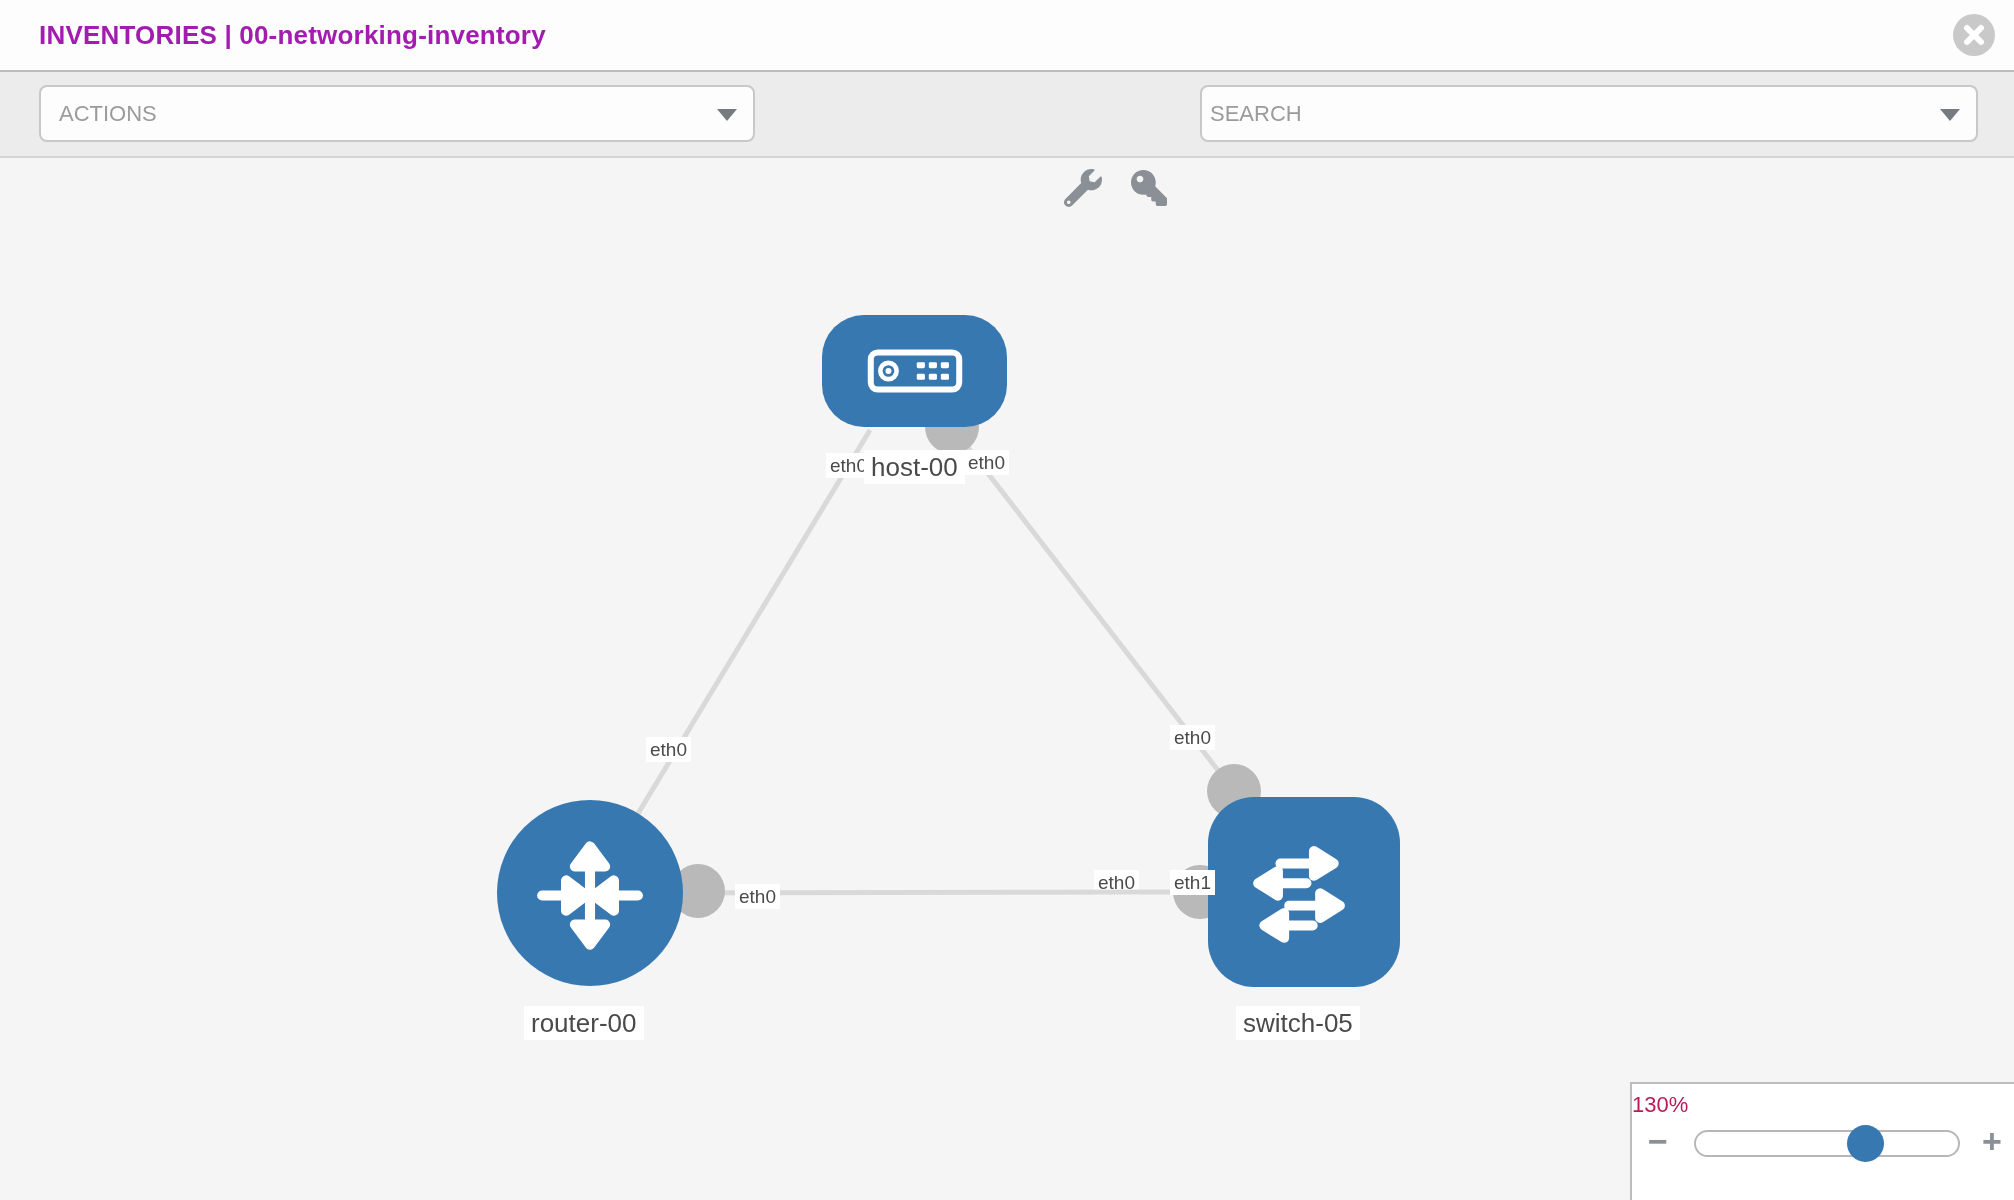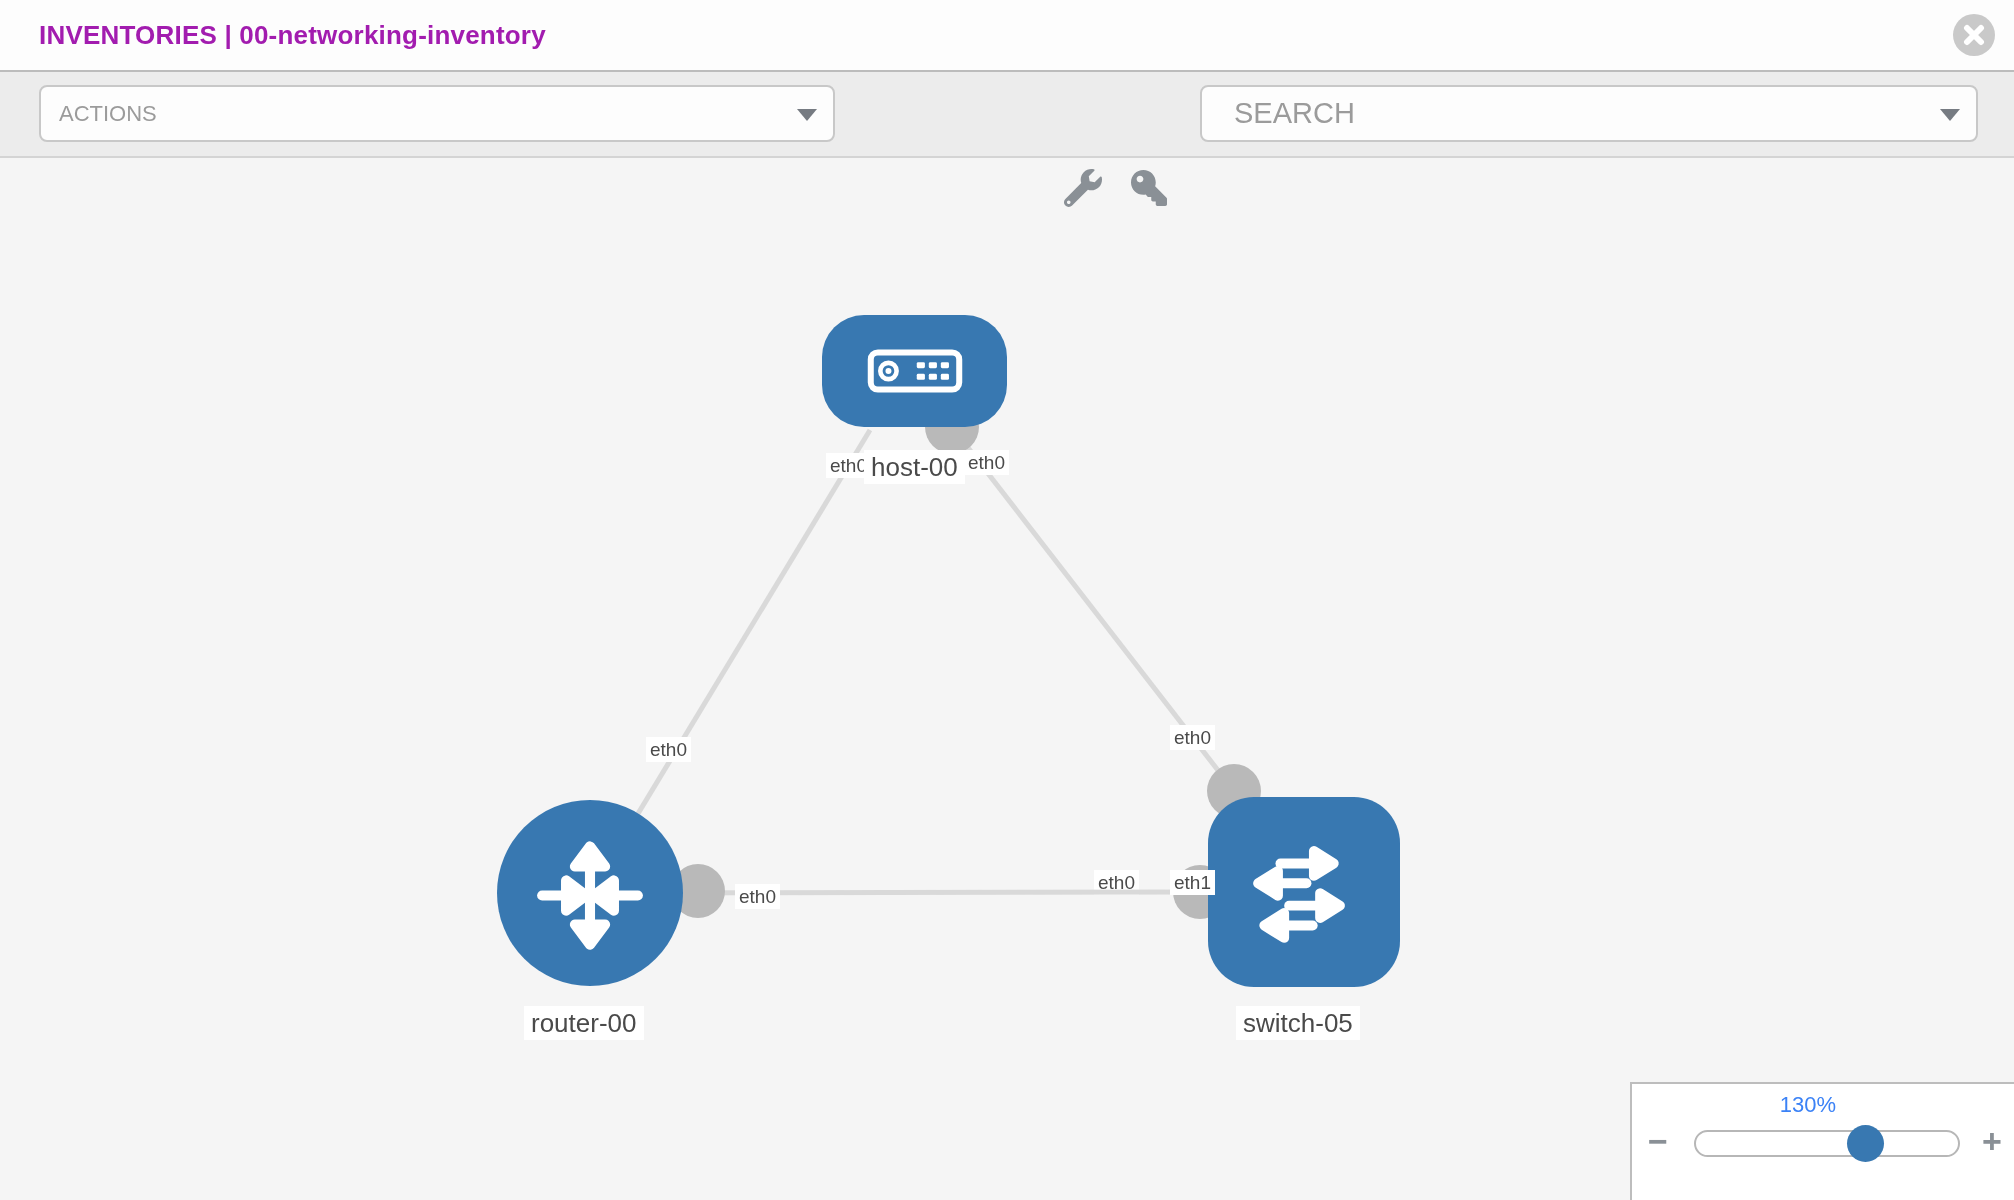--- a/index.html
+++ b/index.html
@@ -12,24 +12,24 @@
   .page-title{margin-left:39px;font-size:26px;font-weight:bold;color:#a21caf;letter-spacing:.2px;}
   .close-btn{position:absolute;right:19px;top:14px;width:42px;height:42px;border-radius:50%;
              background:#c9c9c9;display:flex;align-items:center;justify-content:center;cursor:pointer;}
 
   
   .toolbar{position:absolute;top:72px;left:0;right:0;height:84px;background:#ececec;
            border-bottom:2px solid #d4d4d4;z-index:9;}
   .select{position:absolute;top:13px;height:57px;background:#fdfdfd;border:2px solid #c8c8c8;
           border-radius:8px;box-sizing:border-box;display:flex;align-items:center;
           color:#9b9b9b;font-size:22px;cursor:pointer;}
-  .select-actions{left:39px;width:796px;padding-left:18px;}
+  .select-actions{left:39px;width:716px;padding-left:18px;}
   .select-search{left:1200px;width:778px;}
   .select-search input{width:100%;height:100%;border:none;background:transparent;outline:none;
-          font-family:inherit;font-size:29px;color:#0f766e;padding:0 46px 0 32px;box-sizing:border-box;}
+          font-family:inherit;font-size:22px;color:#0f766e;padding:0 46px 0 8px;box-sizing:border-box;}
   .select-search input::placeholder{color:#9b9b9b;opacity:1;}
   .chev{position:absolute;right:16px;top:22px;width:0;height:0;
         border-left:10px solid transparent;border-right:10px solid transparent;
         border-top:12px solid #767b82;}
   .tool-icon{position:absolute;top:93px;width:46px;height:46px;display:flex;align-items:center;
              justify-content:center;cursor:pointer;}
   .tool-icon svg{fill:#8a9096;}
   .icon-wrench{left:1060px;}
   .icon-key{left:1126px;}
 
@@ -45,21 +45,21 @@
   .node-switch{left:1208px;top:797px;width:192px;height:190px;border-radius:46px;}
   .chip{position:absolute;background:#fff;color:#4a4a4a;z-index:5;padding:0 4px;
         font-size:19px;line-height:25px;white-space:nowrap;}
   .chip-under{z-index:1;}
   .namechip{position:absolute;background:#fff;color:#4a4a4a;z-index:5;padding:1px 7px;
             font-size:26px;line-height:32px;white-space:nowrap;margin-top:12px;}
 
   
   .zoom-panel{position:absolute;left:1630px;top:1082px;right:0;bottom:0;background:#fff;
               border-top:2px solid #bdbdbd;border-left:2px solid #bdbdbd;z-index:6;}
-  .zoom-label{position:absolute;left:0;right:30px;top:8px;text-align:center;font-size:22px;color:#3b82f6;}
+  .zoom-label{position:absolute;left:0;right:30px;top:8px;font-size:22px;color:#be185d;}
   .zoom-minus,.zoom-plus{position:absolute;font-size:34px;font-weight:bold;color:#8a9096;
               line-height:30px;cursor:pointer;user-select:none;}
   .zoom-minus{left:16px;top:42px;}
   .zoom-plus{left:350px;top:42px;}
   .slider-track{position:absolute;left:62px;top:46px;width:266px;height:27px;border:2px solid #b7b7b7;
                 border-radius:15px;background:#fff;box-sizing:border-box;cursor:pointer;}
   .slider-thumb{position:absolute;left:151px;top:-7px;width:37px;height:37px;border-radius:50%;
                 background:#3878b1;cursor:grab;}
 </style>
 </head>

